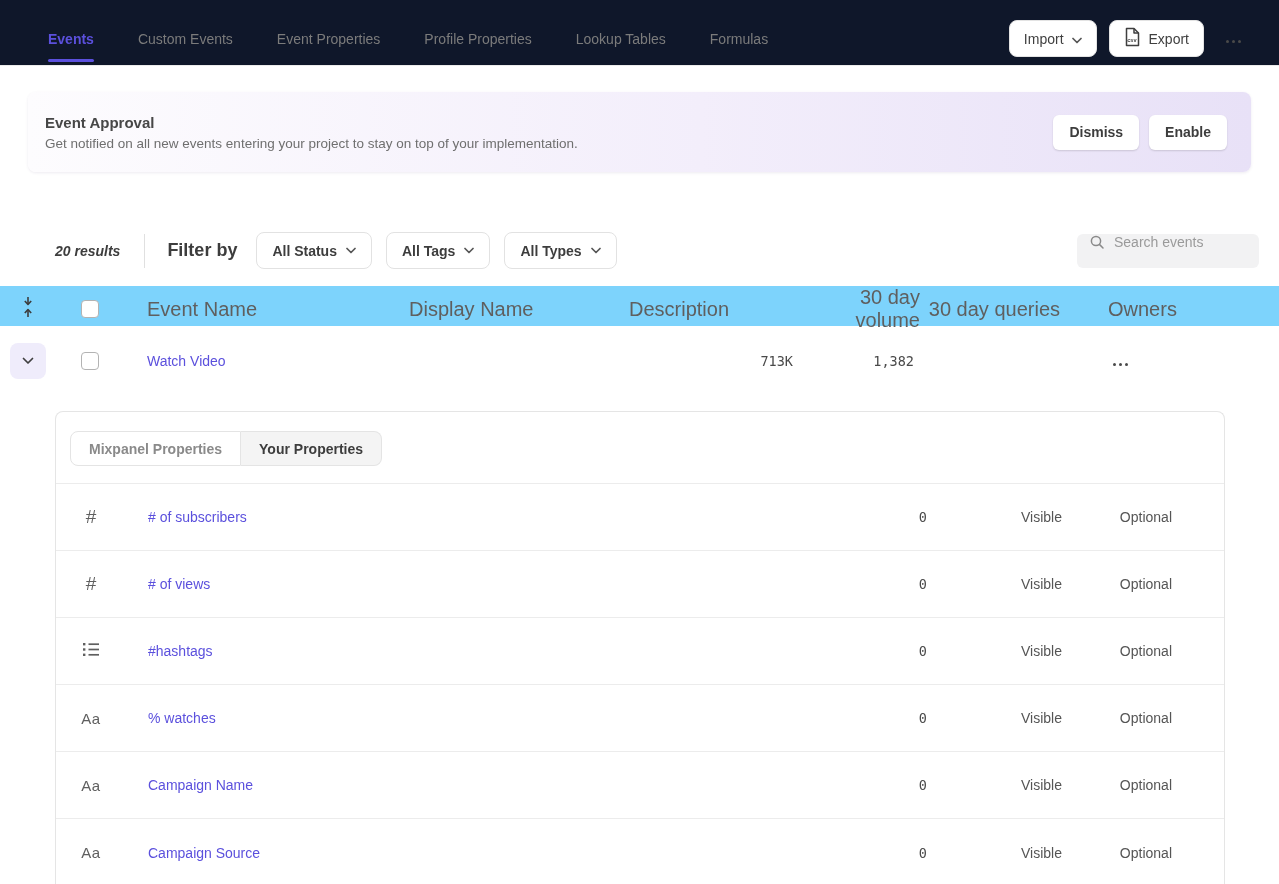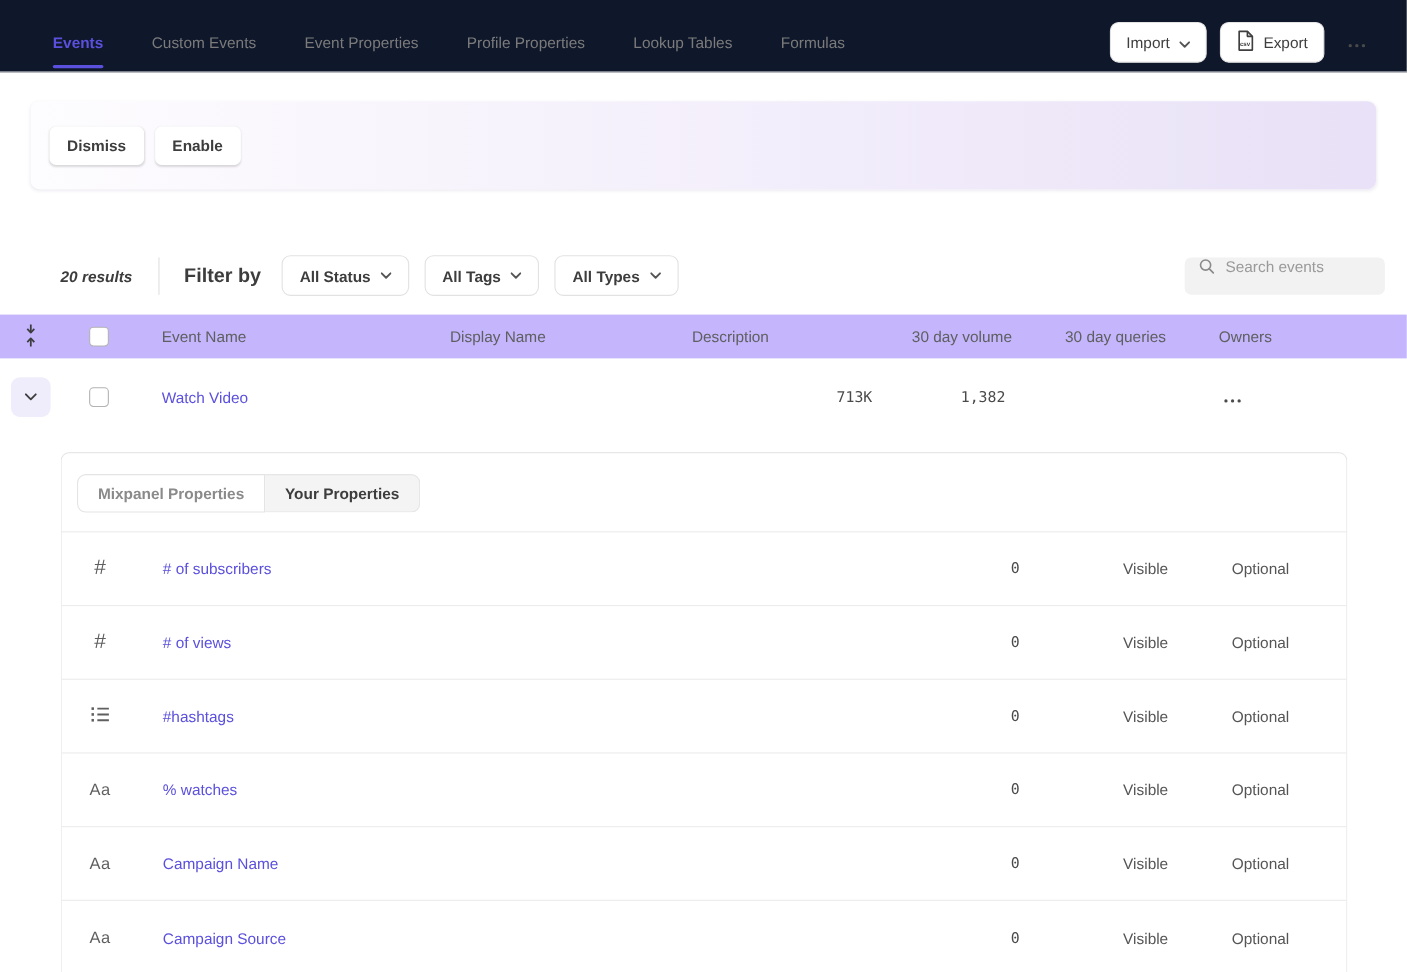--- a/index.html
+++ b/index.html
@@ -48,21 +48,21 @@
             font-family:inherit; font-size:14px; font-weight:600; color:#3d3d3d; cursor:pointer; }
   .search-box { display:flex; align-items:flex-start; gap:9px; width:182px; height:34px; background:#f2f2f3;
             border-radius:6px; padding:0 12px; }
   .search-box input { border:none; background:transparent; outline:none; font-family:inherit;
             font-size:14px; color:#3d3d3d; width:100%; }
   .search-box input::placeholder { color:#9a9a9a; }
 
   
   .row-grid { display:grid; grid-template-columns:55px 70px 262px 220px 192px 121px 140px 120px 1fr;
               align-items:center; }
-  .table-header { margin-top:17px; height:40px; background:#c4b5fd; font-size:14px; color:#5f5f5f; }
+  .table-header { margin-top:17px; height:40px; background:#7dd3fc; font-size:20px; color:#5f5f5f; }
   .cell-pad { padding-left:22px; }
   .cell-right { text-align:right; padding-right:6px; }
   .cell-right-h { text-align:right; padding-right:0; }
   .owners-pad { padding-left:48px; }
   .center { display:flex; justify-content:center; align-items:center; }
   .checkbox { width:18px; height:18px; border:1px solid #b3b3b3; border-radius:4px; background:#fff;
               display:inline-block; cursor:pointer; }
   .event-row { height:70px; background:#fff; font-size:14px; }
   .expand-btn { width:36px; height:36px; border:none; border-radius:8px; background:#efecfb;
               cursor:pointer; display:flex; align-items:center; justify-content:center; }
@@ -126,20 +126,24 @@
         <span class="dots">
             <i></i>
             <i></i>
             <i></i>
           </span>
       </button>
     </div>
   </div>
 
   <div class="banner">
+    <div>
+      <div class="banner-title">Event Approval</div>
+      <div class="banner-desc">Get notified on all new events entering your project to stay on top of your implementation.</div>
+    </div>
     <div class="banner-actions">
       <button class="banner-btn">Dismiss</button>
       <button class="banner-btn">Enable</button>
     </div>
   </div>
 
   <div class="filter-row">
     <div class="filter-left">
       <span class="results-count">20 results</span>
       <span class="vdiv"></span>

